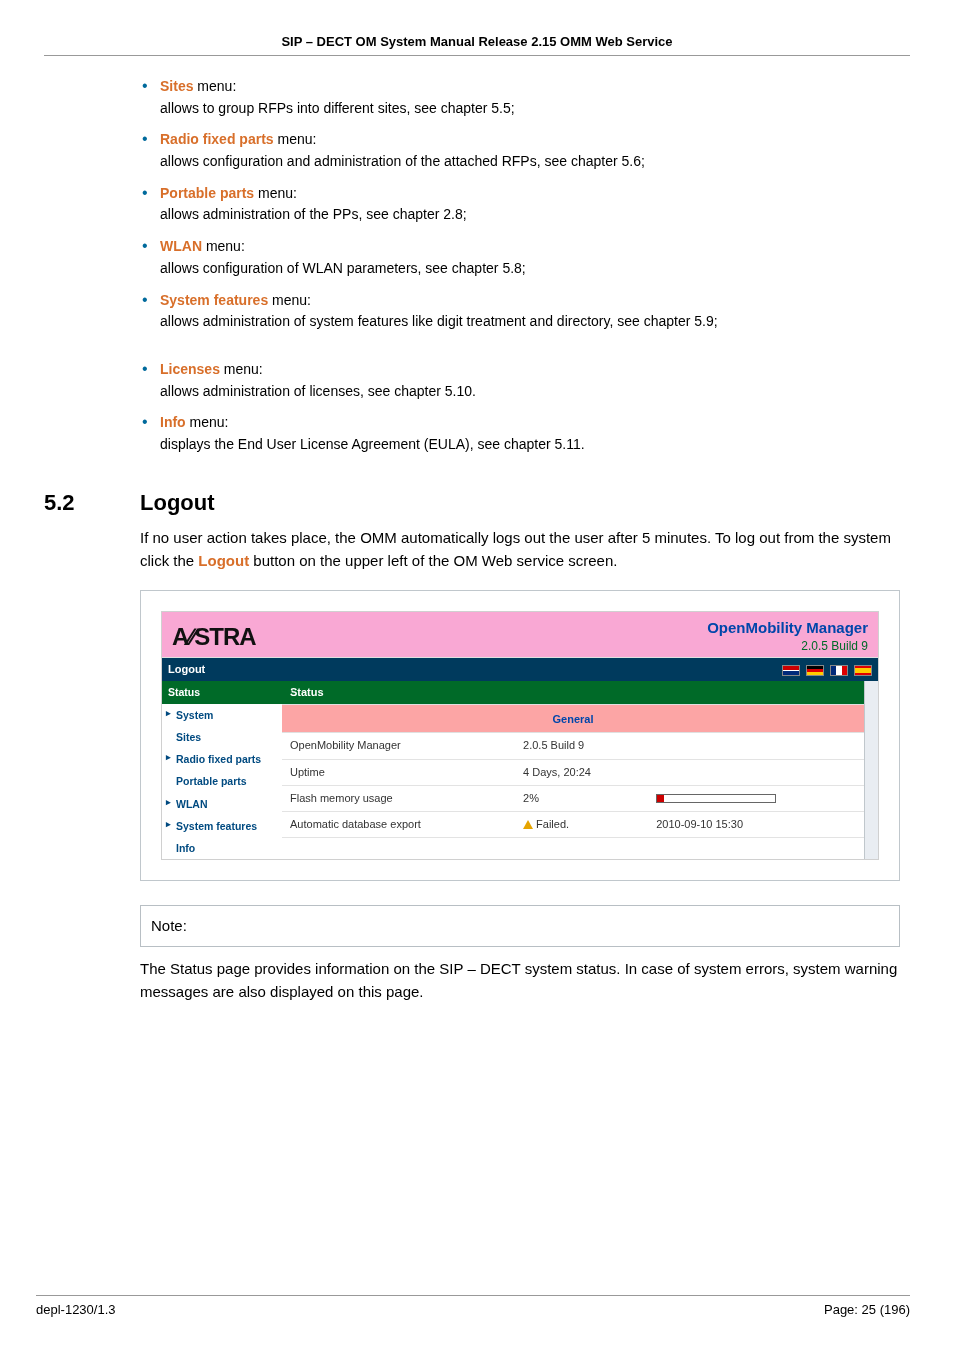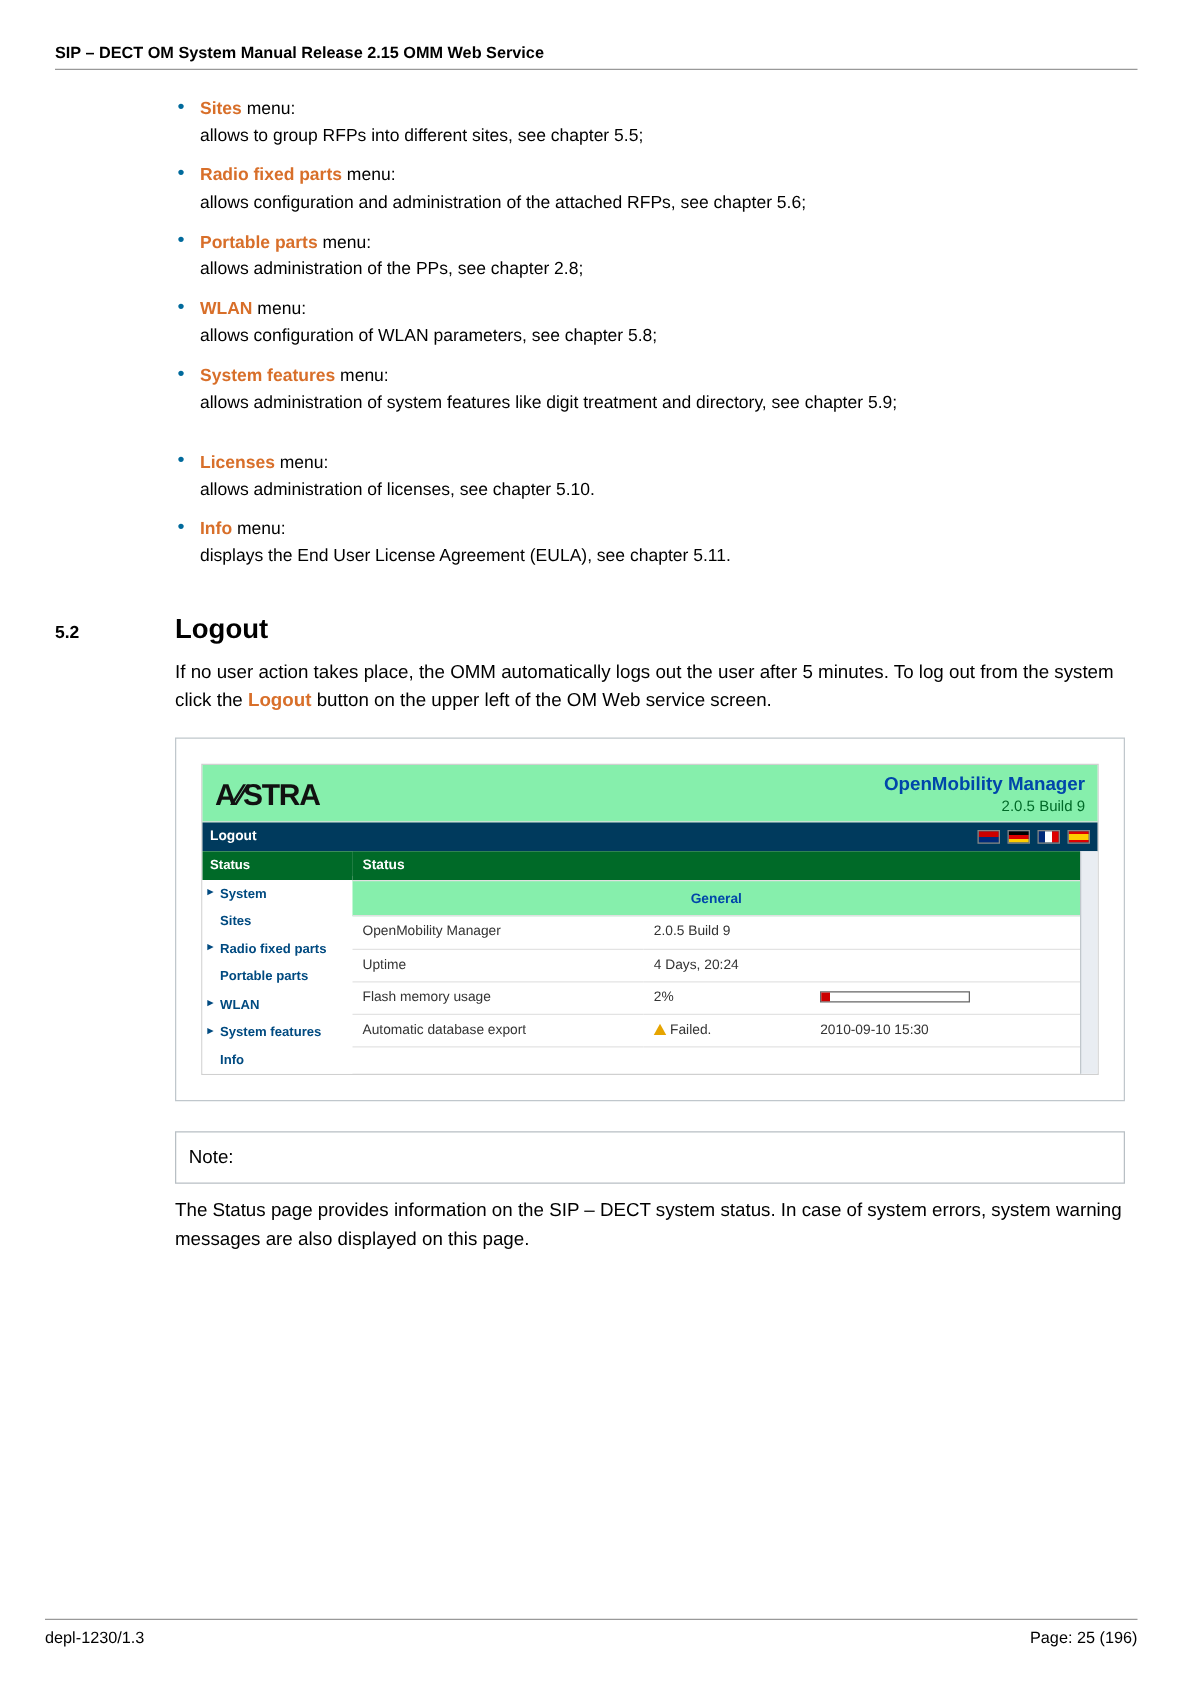--- a/index.html
+++ b/index.html
@@ -11,62 +11,62 @@
     color: #000;
     font-size: 14px;
   }
   .page {
     padding: 34px 44px 20px 44px;
     min-height: 1351px;
     position: relative;
   }
   .top-header {
     display: flex;
-    justify-content: flex-start;
+    justify-content: center;
     font-weight: bold;
     font-size: 13px;
     border-bottom: 1px solid #999;
     padding-bottom: 6px;
     margin-bottom: 20px;
   }
   .content { padding-left: 96px; padding-right: 10px; }
   ul.menulist { list-style: none; padding-left: 0; }
   ul.menulist li { margin-bottom: 10px; padding-left: 20px; position: relative; line-height: 1.55; }
   ul.menulist li::before {
     content: "•";
     position: absolute;
     left: 2px;
     color: #006a9c;
     font-size: 16px;
     line-height: 1.3;
   }
   .link-orange { color: #d86f2a; font-weight: bold; }
   .section-row { display: flex; align-items: baseline; margin-top: 34px; margin-bottom: 10px; }
-  .section-num { width: 96px; font-size: 14px; font-weight: bold; }
+  .section-num { width: 96px; font-size: 22px; font-weight: bold; }
   .section-title { font-size: 22px; font-weight: bold; }
   .section-body { padding-left: 96px; padding-right: 10px; line-height: 1.55; font-size: 15px; }
 
   
   .shot-wrap {
     border: 1px solid #c0c7cc;
     margin: 18px 0 24px 0;
     padding: 20px;
     background: #fff;
   }
   .shot {
     border: 1px solid #d0d0d0;
     font-size: 11px;
   }
   .shot-header {
     display: flex;
     justify-content: space-between;
     align-items: center;
     padding: 6px 10px 2px 10px;
     border-bottom: 1px solid #e0e0e0;
-    background: #86efac;
+    background: #f9a8d4;
   }
   .brand { font-size: 24px; font-weight: bold; letter-spacing: -1px; color: #111; }
   .omm-title { text-align: right; font-size: 15px; color: #0046aa; font-weight: bold; line-height: 1.1; }
   .omm-sub { color: #006a28; font-size: 12px; font-weight: normal; }
   .shot-bar {
     background: #003a5d;
     color: #fff;
     display: flex;
     justify-content: space-between;
     align-items: center;
@@ -102,21 +102,21 @@
     right: -10px; top: 0;
     width: 0; height: 0;
     border-top: 10px solid transparent;
     border-bottom: 10px solid transparent;
     border-left: 10px solid #006a28;
   }
   .shot-nav a { display:block; padding: 3px 6px 3px 14px; color: #004a80; text-decoration: none; position: relative; }
   .shot-nav a.exp::before { content:"▸"; position:absolute; left:4px; font-size:9px; color:#004a80; }
   .shot-main { flex:1; font-size: 11px; }
   .shot-main .green-bar { background:#006a28; color:#fff; font-weight:bold; padding:3px 8px; }
-  .shot-main .sect-title { color:#0046aa; font-weight:bold; text-align:center; padding:6px 0 4px; border-bottom:1px solid #e0e0e0; border-top:1px solid #e0e0e0; background:#86efac; }
+  .shot-main .sect-title { color:#0046aa; font-weight:bold; text-align:center; padding:6px 0 4px; border-bottom:1px solid #e0e0e0; border-top:1px solid #e0e0e0; background:#fca5a5; }
   .shot-main table { width:100%; border-collapse: collapse; }
   .shot-main td { padding: 4px 8px; border-bottom: 1px solid #e3e3e3; color:#333; }
   .warn-ic { display:inline-block; width:0;height:0;border-left:5px solid transparent;border-right:5px solid transparent;border-bottom:9px solid #e6a400; vertical-align:middle; margin-right:3px; }
   .prog { display:inline-block; width:120px; height:9px; border:1px solid #666; vertical-align:middle; position:relative; }
   .prog i { position:absolute; left:0; top:0; bottom:0; width:6%; background:#c00; }
   .shot-scroll { width:14px; background:#e9edf2; border-left:1px solid #c0c7cc; position:relative; }
 
   .note-box { border:1px solid #b8bfc4; display:flex; font-size:15px; margin-top:6px; margin-bottom:10px; }
   .note-box .lab { font-weight:normal; padding:8px 10px; width:76px; }
   .note-box .txt { padding:8px 10px 8px 0; line-height:1.5; flex:1; }

